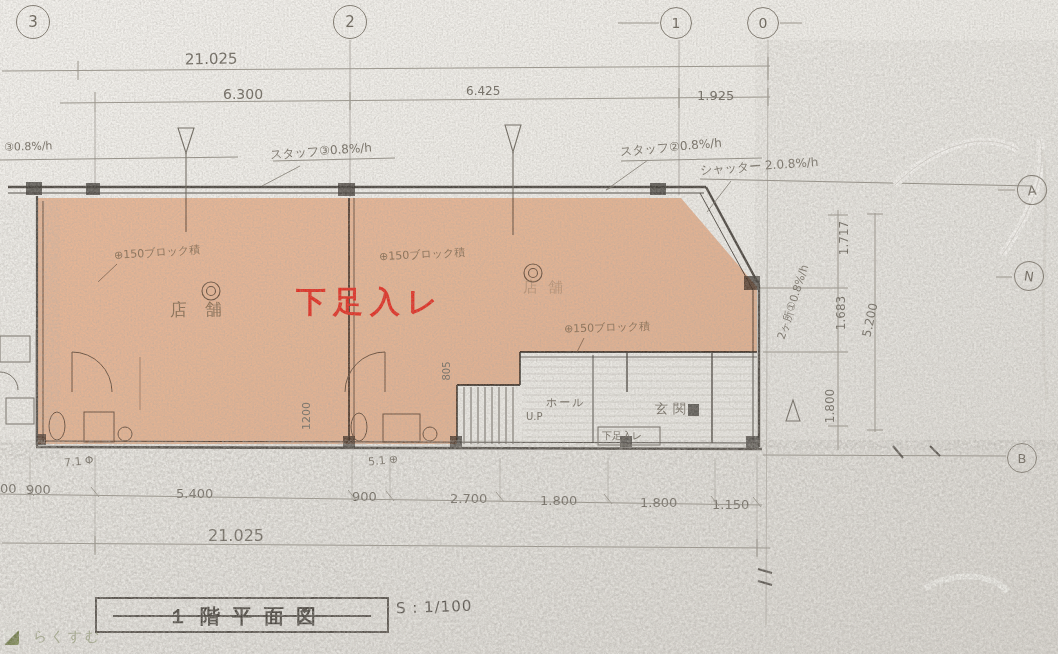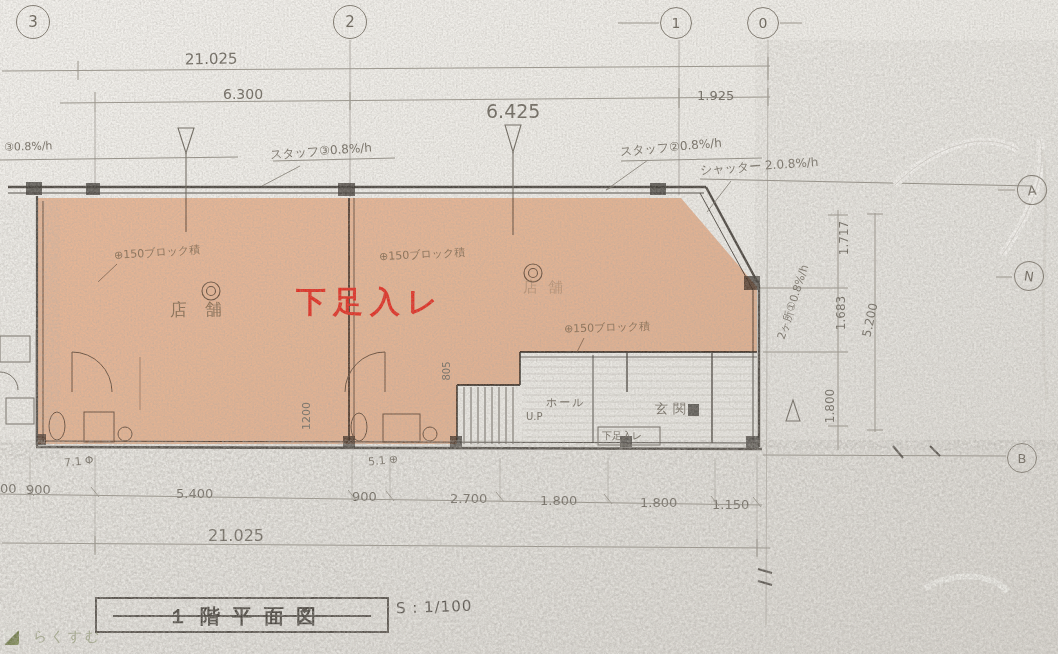--- a/index.html
+++ b/index.html
@@ -235,21 +235,21 @@
       </div>
     <div class="bubble" style="left:1014px;top:261px;width:30px;height:30px;font-size:13px;transform:rotate(8deg);">
         <span>N</span>
       </div>
     <div class="bubble" style="left:1007px;top:443px;width:30px;height:30px;font-size:13px;">
         <span>B</span>
       </div>
 
     <span class="t" style="left:185px;top:52px;font-size:15px;transform:rotate(-1deg);">21.025</span>
     <span class="t" style="left:175px;top:87px;font-size:14px;margin-left:48px;">6.300</span>
-    <span class="t" style="left:486px;top:85px;font-size:19px;margin-top:17px;">6.425</span>
+    <span class="t" style="left:466px;top:85px;font-size:12px;">6.425</span>
     <span class="t" style="left:697px;top:89px;font-size:13px;">1.925</span>
 
     <span class="t" style="left:0px;top:482px;font-size:13px;">00</span>
     <span class="t" style="left:26px;top:483px;font-size:13px;">900</span>
     <span class="t" style="left:176px;top:487px;font-size:13px;">5.400</span>
     <span class="t" style="left:352px;top:490px;font-size:13px;">900</span>
     <span class="t" style="left:450px;top:492px;font-size:13px;">2.700</span>
     <span class="t" style="left:540px;top:494px;font-size:13px;">1.800</span>
     <span class="t" style="left:640px;top:496px;font-size:13px;">1.800</span>
     <span class="t" style="left:712px;top:498px;font-size:13px;">1.150</span>

